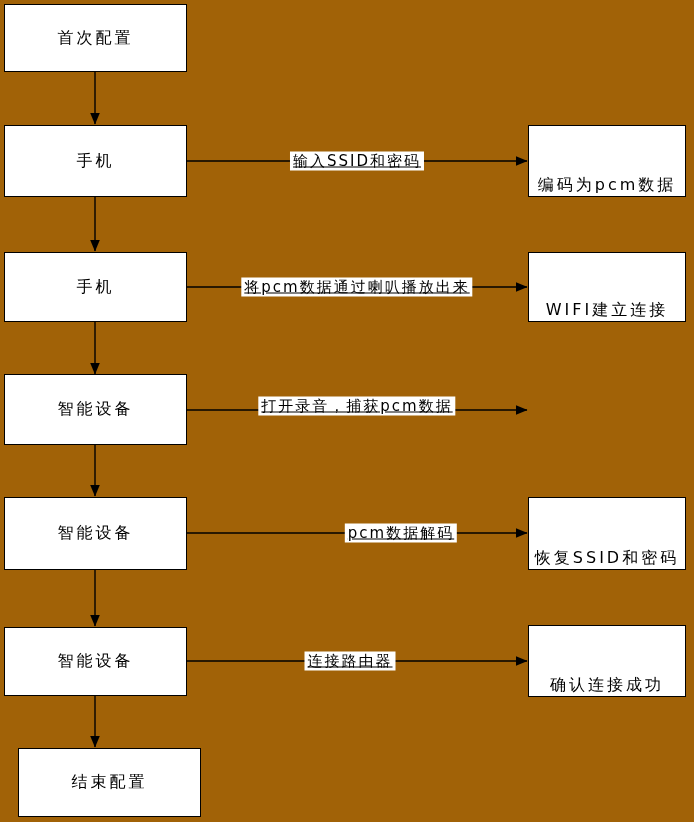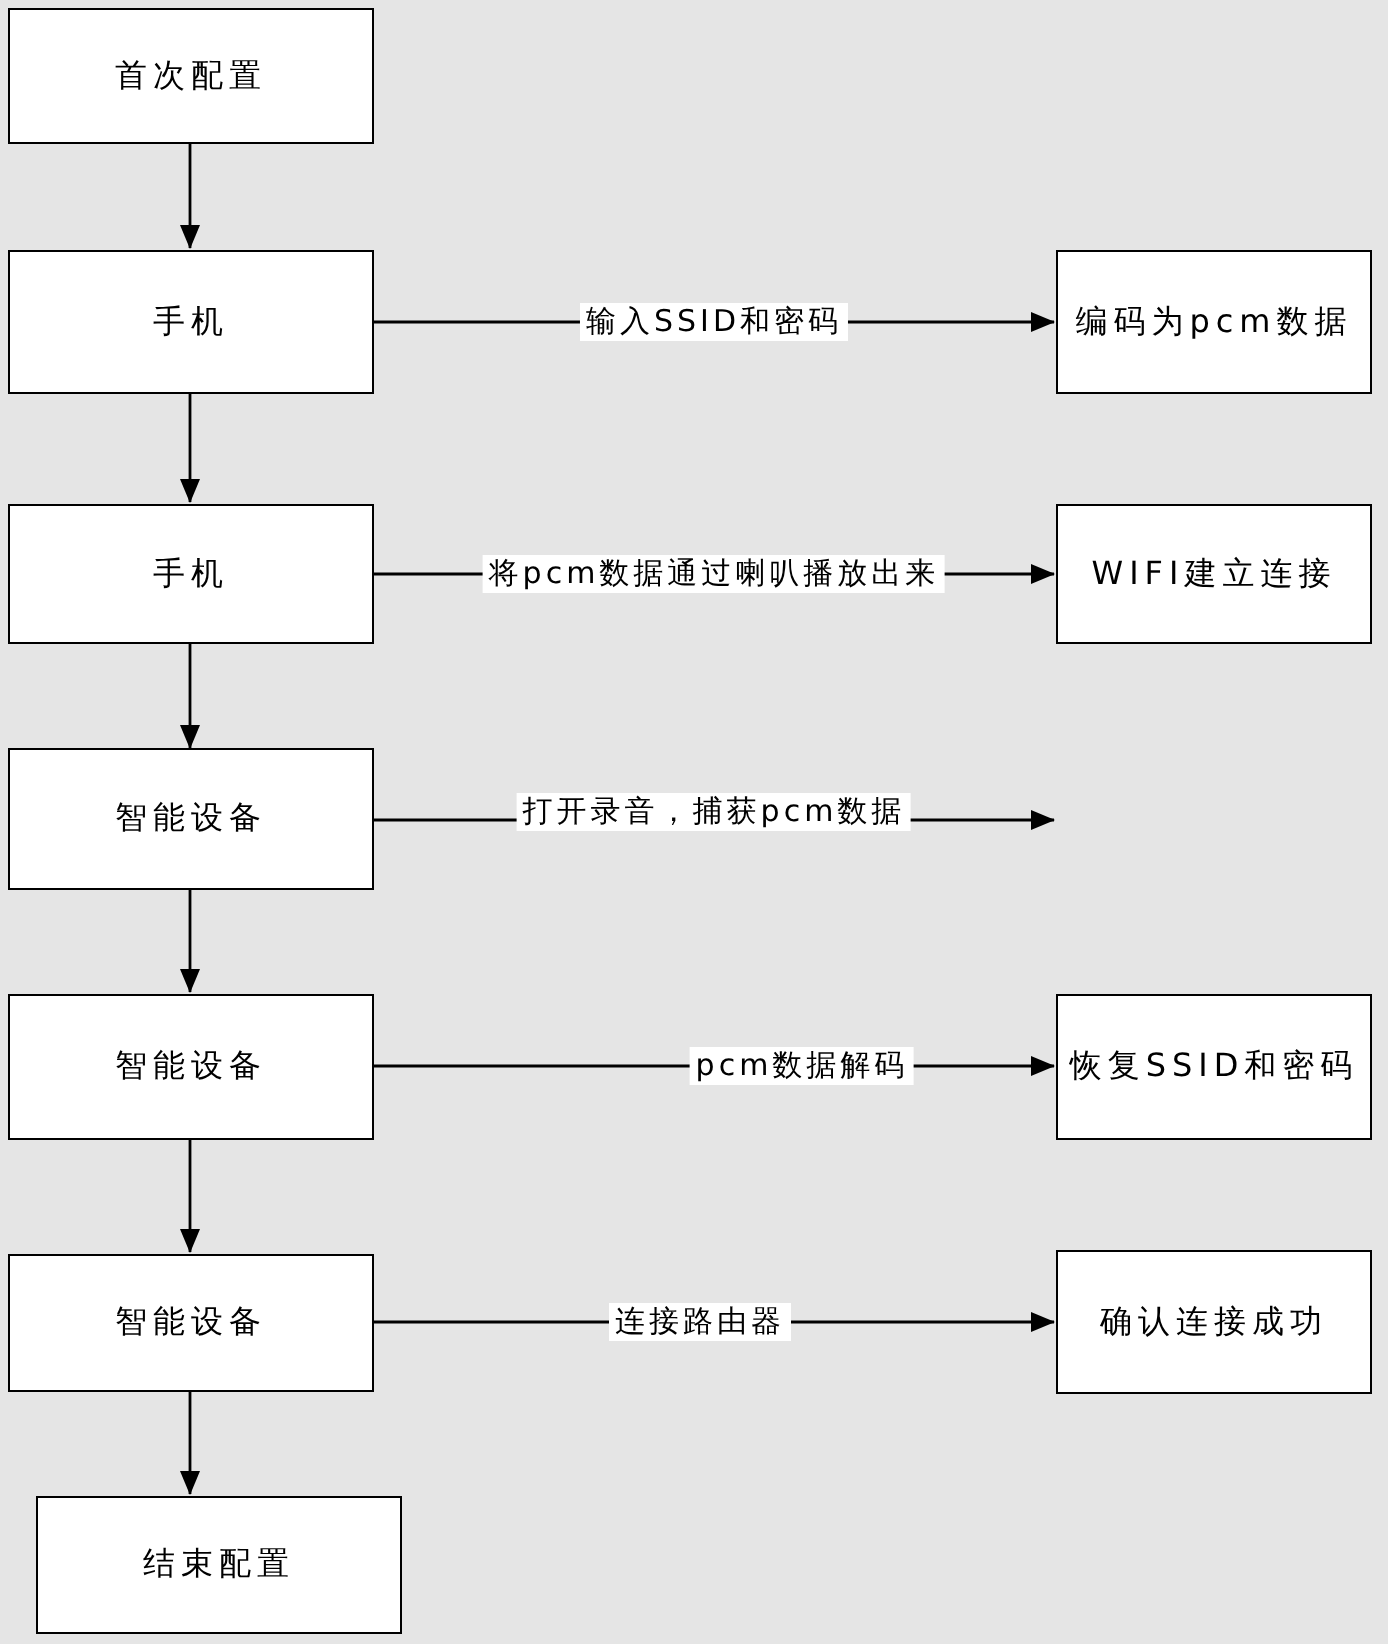--- a/index.html
+++ b/index.html
@@ -5,21 +5,21 @@
   * { margin: 0; padding: 0; box-sizing: border-box; }
   html, body { background: #ffffff; }
   body {
     font-family: "DejaVu Sans", "Liberation Sans", sans-serif;
     color: #000000;
   }
   .canvas {
     position: relative;
     width: 694px;
     height: 822px;
-    background: #e5e5e5;
+    background: #a16207;
     overflow: hidden;
   }
   .wires {
     position: absolute;
     left: 0; top: 0;
     width: 694px; height: 822px;
     pointer-events: none;
   }
   .node {
     position: absolute;
@@ -27,30 +27,31 @@
     background: #ffffff;
     display: flex;
     align-items: center;
     justify-content: center;
     font-size: 16px;
     letter-spacing: 3px;
     white-space: nowrap;
     color: #000000;
   }
   .node-left  { left: 4px;  width: 183px; }
-  .node-right { left: 528px; width: 158px; }
+  .node-right { left: 528px; width: 158px; align-items: flex-end; }
   .edge-label {
     position: absolute;
     transform: translate(-50%, -50%);
     background: #ffffff;
     padding: 0 3px;
     font-size: 15px;
     letter-spacing: 2px;
     white-space: nowrap;
     color: #000000;
+    text-decoration: underline;
   }
 </style>
 </head>
 <body>
 
 <div class="canvas">
 
   <svg class="wires" width="694" height="822" viewBox="0 0 694 822" xmlns="http://www.w3.org/2000/svg">
     <defs>
       <marker id="ah" markerWidth="13" markerHeight="11" refX="11.5" refY="5" orient="auto" markerUnits="userSpaceOnUse">

